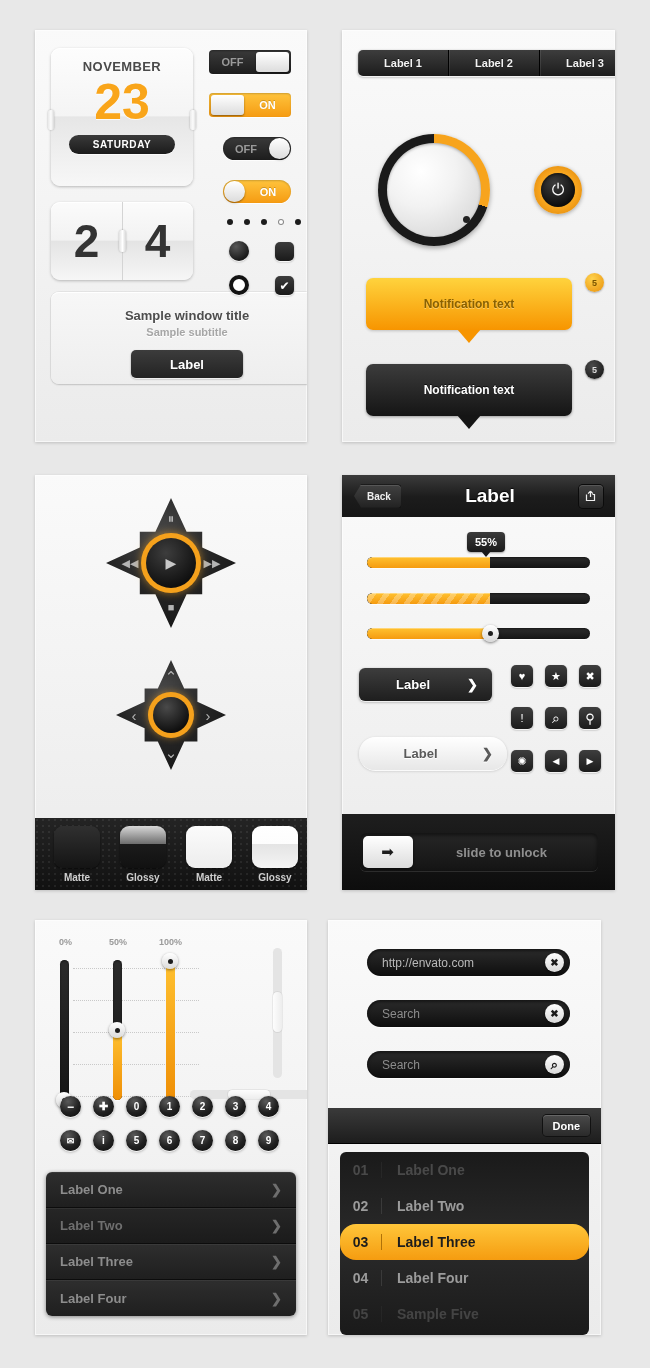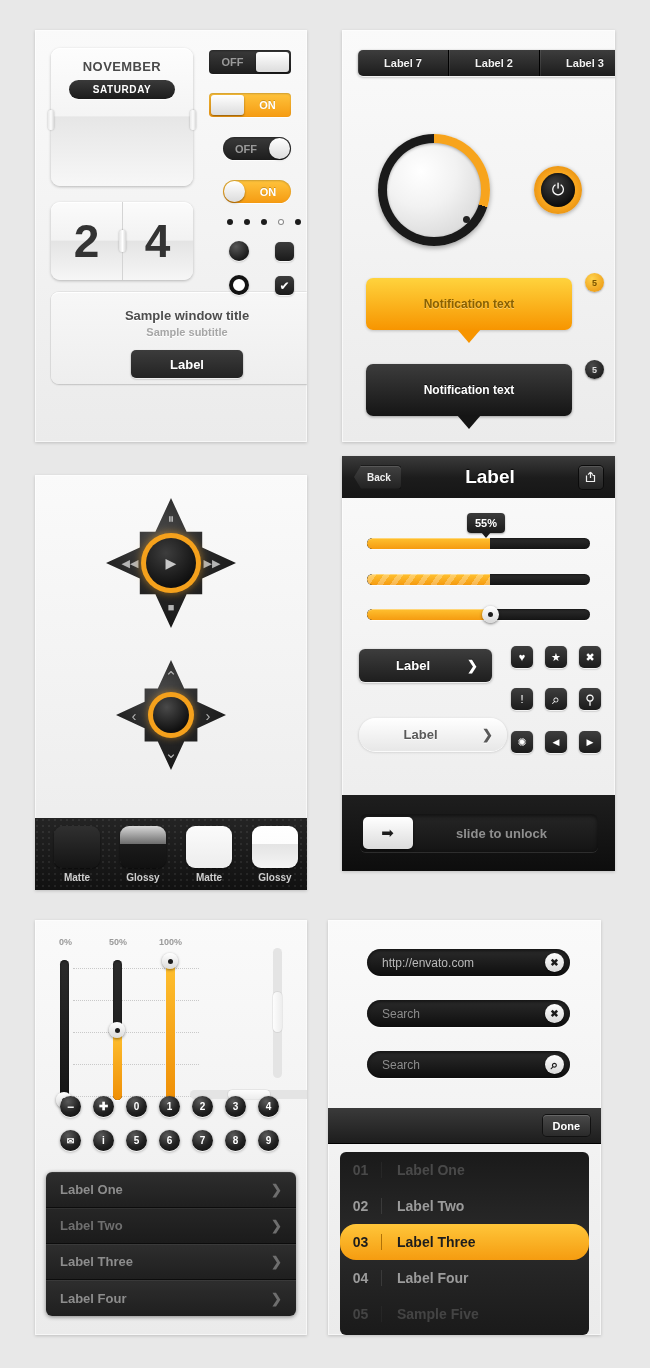--- a/index.html
+++ b/index.html
@@ -291,20 +291,21 @@
 <div class="wm" style="left:240px;top:120px;transform:rotate(-18deg);">图</div>
 <div class="wm" style="left:400px;top:620px;transform:rotate(-18deg);">图</div>
 <div class="wm" style="left:190px;top:1060px;transform:rotate(-18deg);">图</div>
 
 <div class="panel" style="left:35px;top:30px;width:272px;height:412px;">
 
   <div class="cal">
     <div class="hinge l"></div>
     <div class="hinge r"></div>
     <div class="month">NOVEMBER</div>
+    <div class="day">23</div>
     <div class="dow">SATURDAY</div>
   </div>
 
   <div class="flip">
     <div class="d">2</div>
     <div class="div"></div>
     <div class="knob"></div>
     <div class="d">4</div>
   </div>
 
@@ -343,21 +344,21 @@
   <div class="chk" style="position:absolute;left:240px;top:212px;"></div>
   <div class="rad ring" style="position:absolute;left:194px;top:245px;"></div>
   <div class="chk" style="position:absolute;left:240px;top:246px;">
     <span>✔</span>
   </div>
 </div>
 
 <div class="panel" style="left:342px;top:30px;width:273px;height:412px;">
 
   <div class="tabs">
-    <div class="tab">Label 7</div>
+    <div class="tab">Label 1</div>
     <div class="tab">Label 2</div>
     <div class="tab">Label 3</div>
   </div>
 
   <div class="knobwrap">
     <div class="knob-ring"></div>
     <div class="knob-face"></div>
     <div class="knob-ind"></div>
   </div>
 
@@ -414,21 +415,21 @@
     <div class="sw-lab" style="left:85px;">Glossy</div>
 
     <div class="sw" style="left:151px;background:linear-gradient(180deg,#fbfbfb,#ededed);box-shadow:0 1px 2px rgba(0,0,0,.5);"></div>
     <div class="sw-lab" style="left:151px;">Matte</div>
 
     <div class="sw" style="left:217px;background:linear-gradient(180deg,#ffffff 0%,#fdfdfd 42%,#e4e4e4 43%,#f4f4f4 100%);box-shadow:0 1px 2px rgba(0,0,0,.5);"></div>
     <div class="sw-lab" style="left:217px;">Glossy</div>
   </div>
 </div>
 
-<div class="panel" style="left:342px;top:456px;width:273px;height:415px;">
+<div class="panel" style="left:342px;top:475px;width:273px;height:415px;">
 
   <div class="hdr">
     <div class="back">Back</div>
     <div class="title">Label</div>
     <div class="share">
       <svg width="12" height="12" viewBox="0 0 12 12">
         <path d="M1.5 4.5v6h8v-6h-2" stroke="#eee" stroke-width="1.2" fill="none"></path>
         <path d="M5.5 7V1.6M5.5 1.2l2.4 2.4M5.5 1.2L3.1 3.6" stroke="#eee" stroke-width="1.2" fill="none"></path>
       </svg>
     </div>

